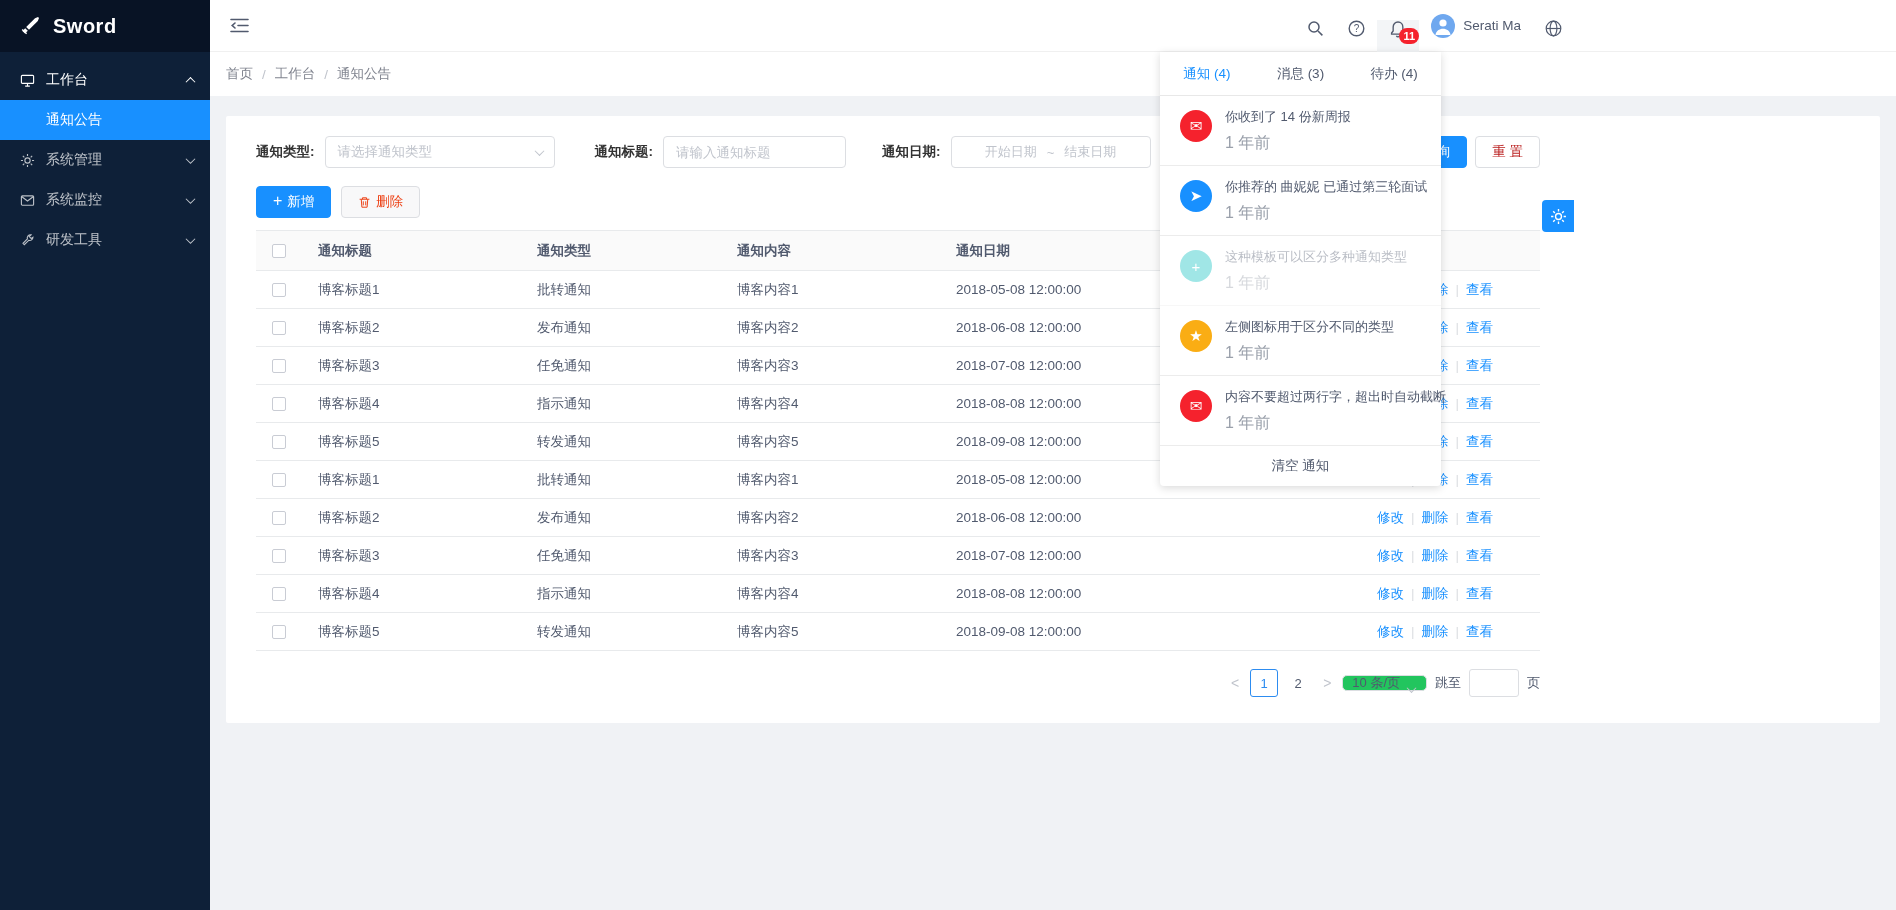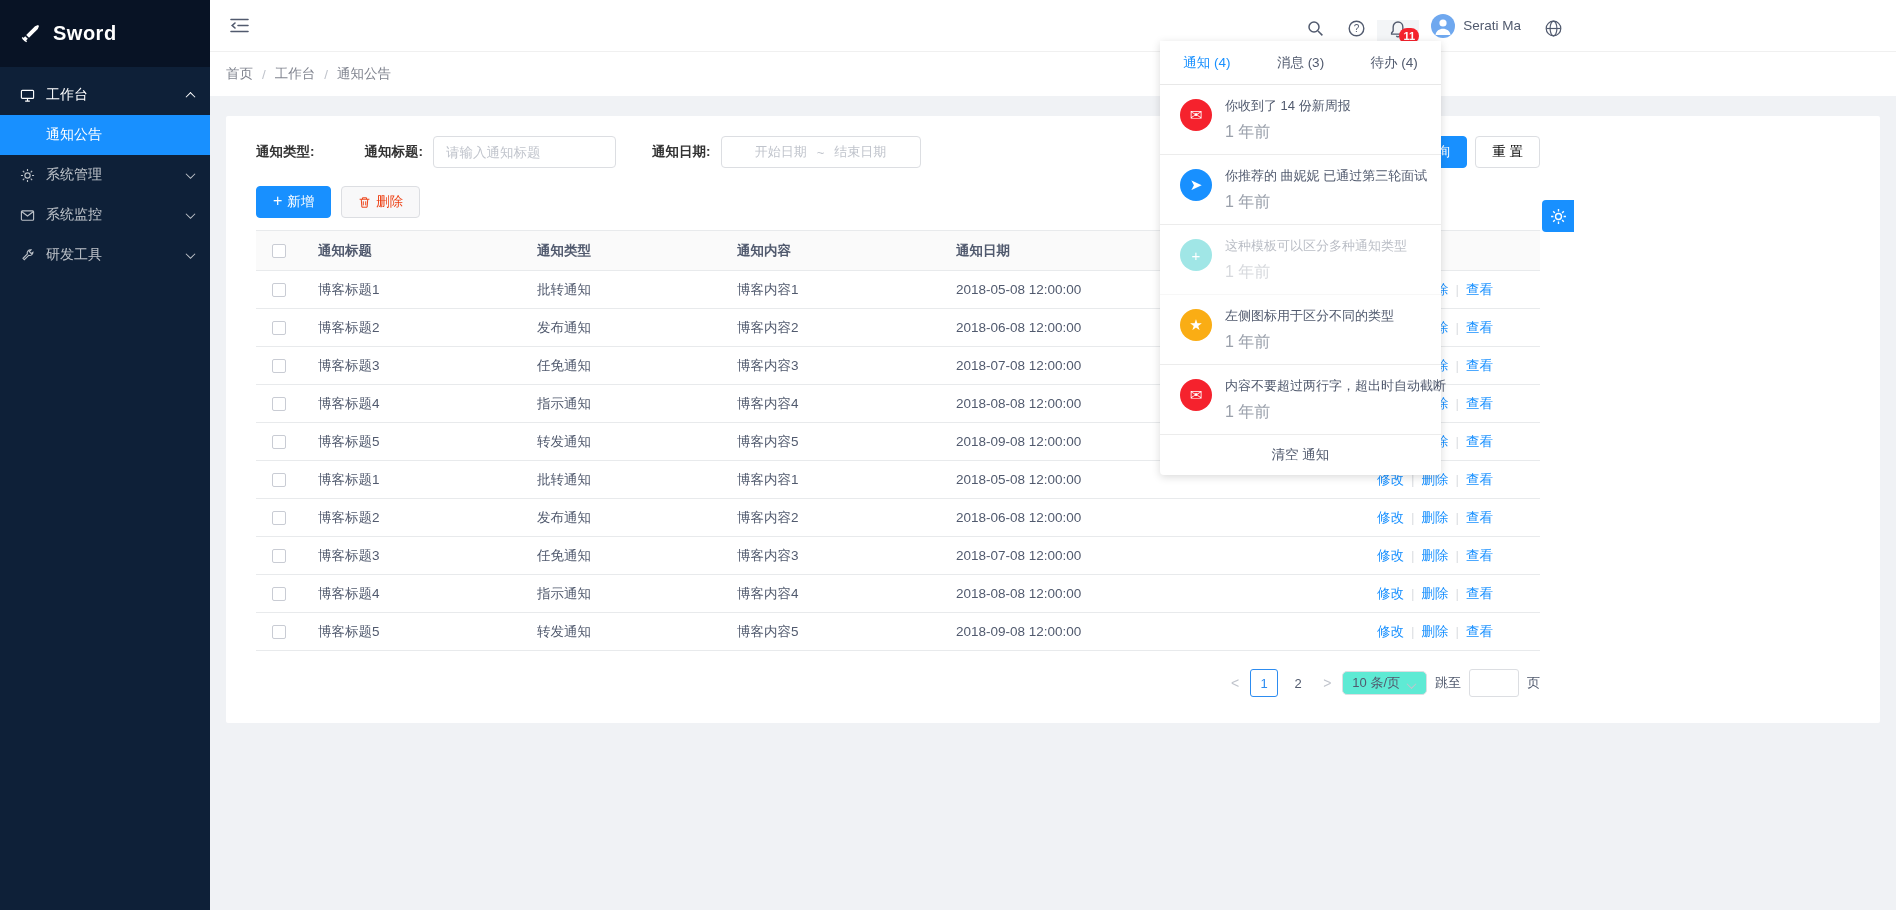--- a/index.html
+++ b/index.html
@@ -3,21 +3,21 @@
 <meta charset="utf-8">
 <style>
   * { margin:0; padding:0; box-sizing:border-box; }
   html,body { width:1896px; height:910px; overflow:hidden; }
   body {
     font-family:"Liberation Sans","DejaVu Sans",sans-serif;
     background:#f0f2f5; color:#515a6e; font-size:14px; position:relative;
   }
   
   .sidebar { position:absolute; left:0; top:0; width:210px; height:100%; background:#0e2038; z-index:5; }
-  .logo { height:67px; display:flex; align-items:center; gap:11px; padding-left:18px; background:#081325; color:#fff; font-size:20px; font-weight:bold; letter-spacing:.5px; }
+  .logo { height:52px; display:flex; align-items:center; gap:11px; padding-left:18px; background:#081325; color:#fff; font-size:20px; font-weight:bold; letter-spacing:.5px; }
   .menu { padding-top:8px; }
   .menu-item { height:40px; display:flex; align-items:center; gap:11px; padding:0 16px 0 20px; color:rgba(255,255,255,.72); font-size:14px; cursor:pointer; }
   .menu-item.open { color:#fff; }
   .menu-item .chev { margin-left:auto; }
   .chev { width:7px; height:7px; border-right:1.5px solid currentColor; border-bottom:1.5px solid currentColor; display:inline-block; }
   .chev.up { transform:rotate(-135deg) translate(-1px,-1px); }
   .chev.down { transform:rotate(45deg) translate(-1px,-1px); }
   .submenu-item { height:40px; display:flex; align-items:center; padding-left:46px; color:rgba(255,255,255,.72); font-size:14px; cursor:pointer; }
   .submenu-item.active { background:#1890ff; color:#fff; }
   .micon { width:15px; height:15px; flex:none; }
@@ -45,44 +45,44 @@
   .select { width:230px; height:32px; border:1px solid #dcdee2; border-radius:4px; background:#fff; display:flex; align-items:center; padding:0 26px 0 12px; position:relative; cursor:pointer; }
   .select-placeholder { color:#c0c4cc; font-size:13.5px; }
   .select .chev, .page-size .chev { border-color:#c0c4cc; position:absolute; right:11px; top:12px; }
   .input-wrap { width:183px; height:32px; border:1px solid #dcdee2; border-radius:4px; background:#fff; }
   .input-wrap input { width:100%; height:30px; border:none; outline:none; padding:0 12px; font-size:13.5px; color:#515a6e; font-family:inherit; background:transparent; }
   .input-wrap input::placeholder { color:#c0c4cc; }
   .date-range { width:200px; height:32px; border:1px solid #dcdee2; border-radius:4px; background:#fff; display:flex; align-items:center; justify-content:center; gap:10px; color:#c0c4cc; font-size:13px; cursor:pointer; }
   .filter-buttons { margin-left:auto; display:flex; gap:8px; }
   .btn { height:32px; border-radius:4px; font-size:13.5px; padding:0 16px; display:inline-flex; align-items:center; justify-content:center; gap:5px; border:1px solid transparent; cursor:pointer; font-family:inherit; white-space:nowrap; }
   .btn-primary { background:#1890ff; border-color:#1890ff; color:#fff; }
-  .btn-default { background:#fff; border-color:#dcdee2; color:#000000; }
+  .btn-default { background:#fff; border-color:#dcdee2; color:#b91c1c; }
   .btn-danger-light { background:#f8f8f9; border-color:#dcdee2; color:#ed4014; }
   .btn-plus { font-size:16px; line-height:1; margin-top:-2px; }
   .toolbar { margin-top:18px; display:flex; gap:10px; }
   
   table { width:100%; border-collapse:collapse; margin-top:12px; font-size:13.5px; color:#515a6e; table-layout:fixed; }
   thead th { height:40px; text-align:left; font-weight:bold; color:#515a6e; background:#fafafa; border-top:1px solid #e8eaec; border-bottom:1px solid #e8eaec; padding:8px 16px; }
   tbody td { height:38px; border-bottom:1px solid #e8eaec; padding:0 16px; background:#fff; }
   .cell-check { text-align:center; padding:0 !important; }
   .checkbox { width:14px; height:14px; border:1px solid #c9ccd4; border-radius:2px; background:#fff; display:inline-block; vertical-align:middle; cursor:pointer; }
   .cell-actions { text-align:center; white-space:nowrap; }
   .action-link { color:#1890ff; cursor:pointer; text-decoration:none; }
   .action-sep { color:#dcdee2; margin:0 7px; }
   
   .pagination { display:flex; justify-content:flex-end; align-items:center; gap:8px; margin-top:18px; font-size:13px; color:#515a6e; }
   .page-arrow { color:#c0c4cc; padding:0 3px; cursor:pointer; font-size:14px; }
   .pages { display:inline-flex; gap:6px; }
   .page-num { min-width:28px; height:28px; display:inline-flex; align-items:center; justify-content:center; cursor:pointer; border-radius:3px; }
   .page-num.active { border:1px solid #2d8cf0; color:#2d8cf0; background:#fff; }
-  .page-size { height:24px; border:1px solid #dcdee2; border-radius:5px; display:flex; align-items:center; padding:0 26px 0 9px; position:relative; cursor:pointer; background:#5eead4; }
+  .page-size { height:16px; border:1px solid #dcdee2; border-radius:5px; display:flex; align-items:center; padding:0 26px 0 9px; position:relative; cursor:pointer; background:#22c55e; }
   .page-size .chev { top:10px; }
   .jump-input { width:50px; height:28px; border:1px solid #dcdee2; border-radius:3px; outline:none; padding:0 6px; font-family:inherit; font-size:13px; color:#515a6e; }
   
-  .notice-panel { position:absolute; left:1160px; top:41px; width:281px; background:#fff; border-radius:0 0 4px 4px; box-shadow:0 2px 8px rgba(0,0,0,.15); z-index:10; }
+  .notice-panel { position:absolute; left:1160px; top:52px; width:281px; background:#fff; border-radius:0 0 4px 4px; box-shadow:0 2px 8px rgba(0,0,0,.15); z-index:10; }
   .notice-tabs { display:flex; height:44px; border-bottom:1px solid #e8e8e8; }
   .notice-tab { flex:1; display:flex; align-items:center; justify-content:center; font-size:13.5px; color:#515a6e; cursor:pointer; }
   .notice-tab.active { color:#1890ff; }
   .notice-item { display:flex; gap:13px; padding:12px 6px 11px 20px; border-bottom:1px solid #ececec; cursor:pointer; }
   .notice-item.read { opacity:.4; }
   .notice-avatar { width:32px; height:32px; border-radius:50%; color:#fff; flex:none; display:flex; align-items:center; justify-content:center; font-size:15px; margin-top:2px; }
   .notice-title { font-size:13px; color:#515a6e; white-space:nowrap; overflow:hidden; }
   .notice-time { font-size:16px; color:#9aa0ab; margin-top:7px; }
   .notice-footer { height:40px; display:flex; align-items:center; justify-content:center; font-size:13.5px; color:#515a6e; cursor:pointer; }
   
@@ -194,20 +194,24 @@
     <span class="crumb-sep">/</span>
     <span>通知公告</span>
   </div>
 
   <div class="content">
     <div class="card">
       <div class="card-content">
 
         <div class="filter-row">
           <span class="f-label">通知类型:</span>
+          <div class="select">
+            <span class="select-placeholder">请选择通知类型</span>
+            <span class="chev down"></span>
+          </div>
           <span class="f-label ml40">通知标题:</span>
           <div class="input-wrap">
             <input placeholder="请输入通知标题" style="">
           </div>
           <span class="f-label ml36">通知日期:</span>
           <div class="date-range">
             <span>开始日期</span>
             <span>~</span>
             <span>结束日期</span>
           </div>

